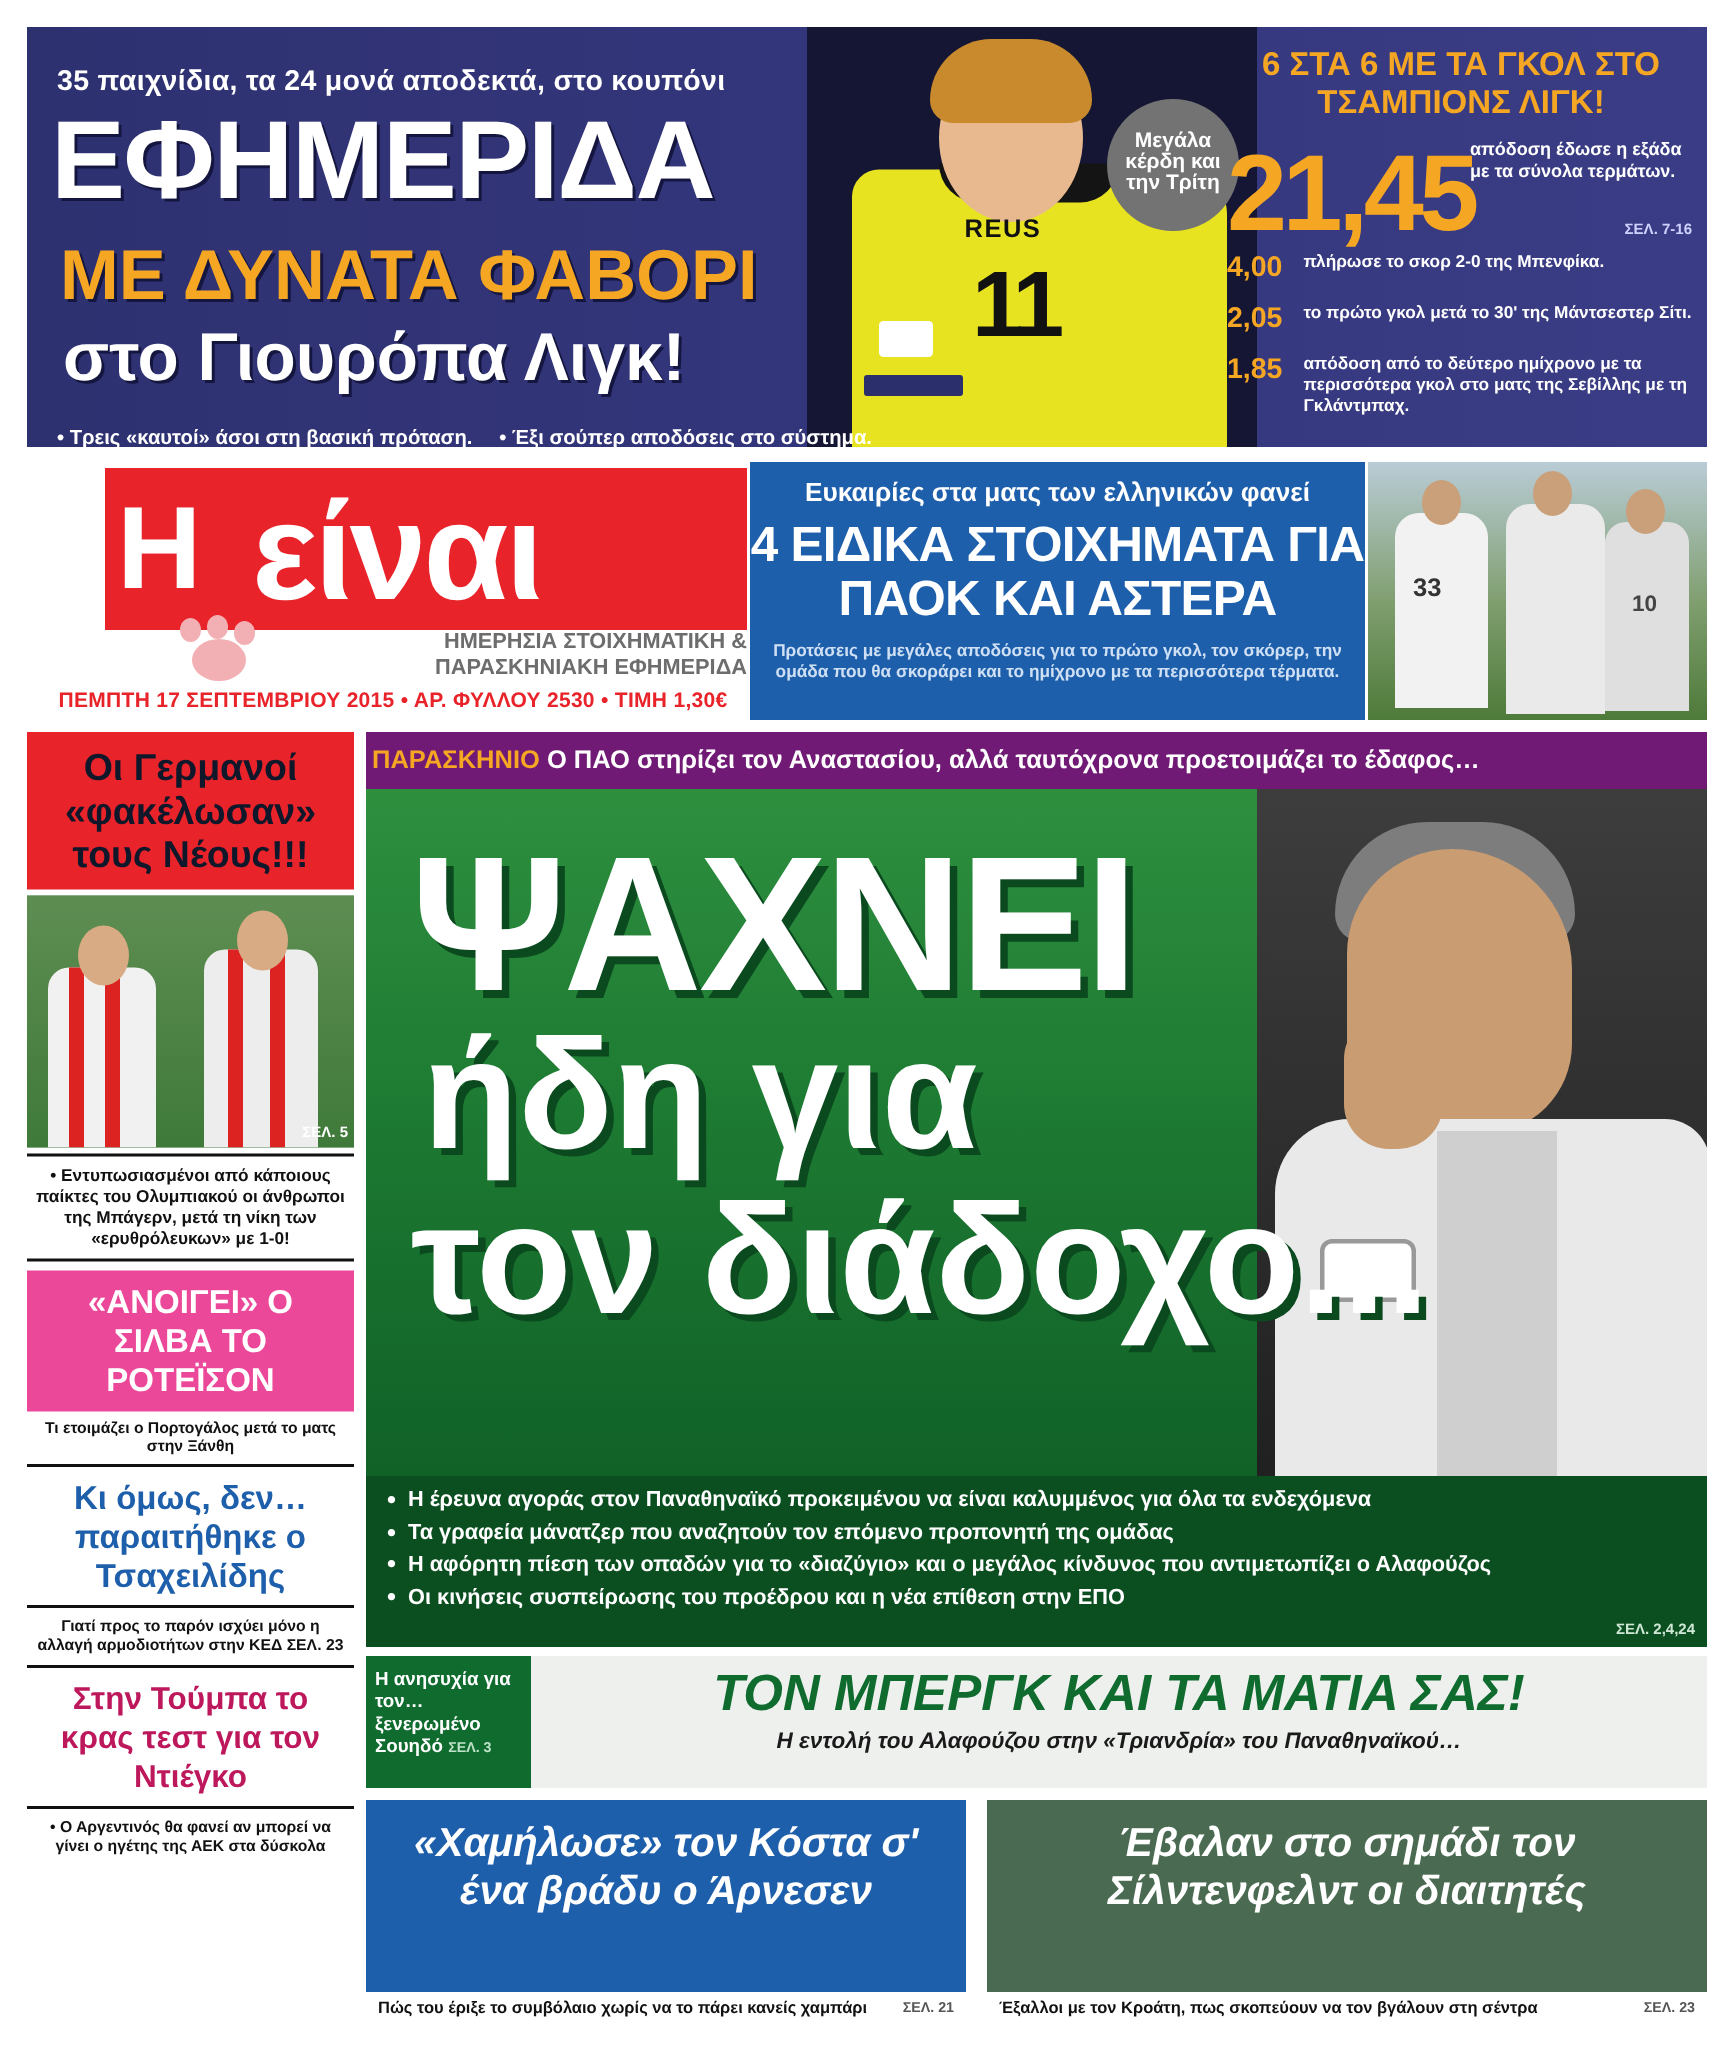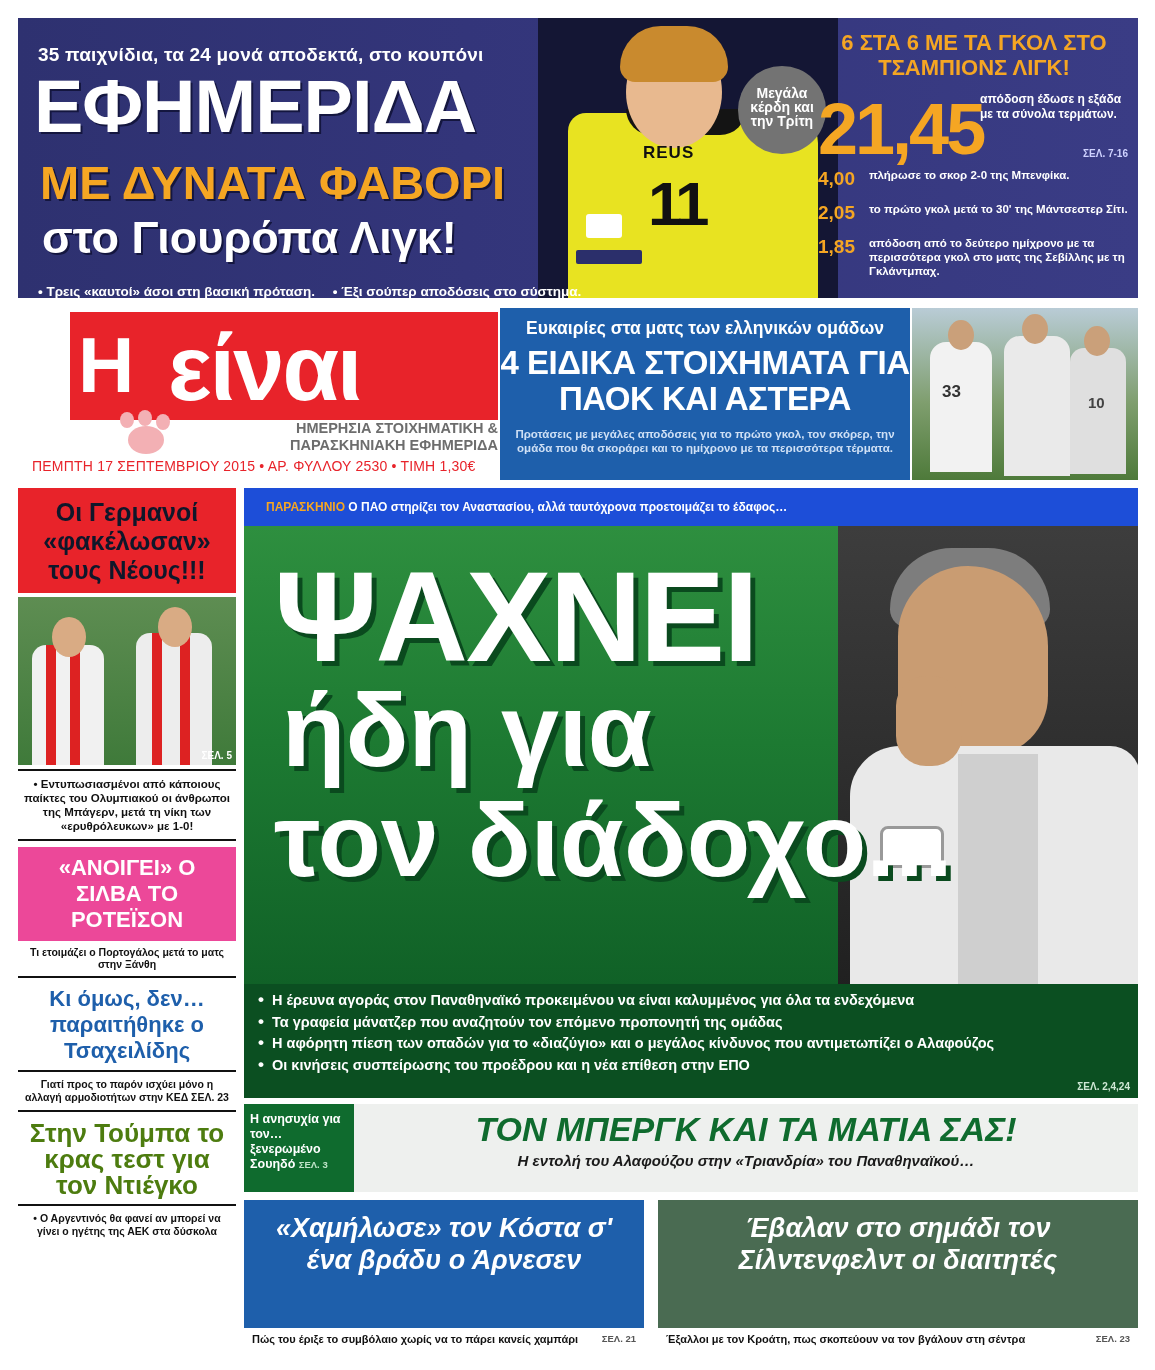--- a/index.html
+++ b/index.html
@@ -40,21 +40,21 @@
 
   
   .masthead{position:absolute;left:18px;top:308px;width:1120px;height:172px;}
   .mh-left{position:absolute;left:0;top:0;width:480px;height:172px;background:#fff;}
   .mh-redbox{position:absolute;left:52px;top:4px;width:428px;height:108px;background:#e8232a;}
   .mh-logoH{position:absolute;left:60px;top:20px;color:#fff;font-size:78px;font-weight:bold;line-height:74px;}
   .mh-logoG{position:absolute;left:150px;top:14px;color:#fff;font-size:92px;font-weight:bold;line-height:92px;letter-spacing:-2px;}
   .mh-paw{position:absolute;left:96px;top:102px;width:64px;height:46px;}
   .mh-paw i{position:absolute;background:#f3b0b4;border-radius:50%;display:block;}
   .mh-sub{position:absolute;left:230px;top:112px;width:250px;color:#6d6d6d;font-size:14.5px;font-weight:bold;line-height:17px;text-align:right;}
-  .mh-date{position:absolute;left:14px;top:150px;width:460px;color:#e8232a;font-size:14px;font-weight:normal;letter-spacing:.2px;}
+  .mh-date{position:absolute;left:14px;top:150px;width:460px;color:#e8232a;font-size:14px;font-weight:bold;letter-spacing:.2px;text-align:center;}
 
   .mh-mid{position:absolute;left:482px;top:0;width:410px;height:172px;background:#1e5fab;}
   .mh-mid .m1{color:#fff;font-size:17.5px;font-weight:bold;text-align:center;padding-top:10px;}
   .mh-mid .m2{color:#fff;font-size:33px;font-weight:bold;line-height:36px;text-align:center;margin-top:6px;letter-spacing:-.5px;}
   .mh-mid .m3{color:#cfe0f5;font-size:11.5px;line-height:14px;font-weight:bold;text-align:center;margin:10px 12px 0 12px;}
   .mh-photo{position:absolute;left:894px;top:0;width:226px;height:172px;background:#2f7d3a;overflow:hidden;}
   .mh-photo .sky{position:absolute;inset:0;background:linear-gradient(180deg,#b9ccd6 0%,#7f9e6e 55%,#4e7a3a 100%);}
   .mh-photo .pl1{position:absolute;left:18px;top:34px;width:62px;height:130px;background:#f2f2f2;border-radius:16px 16px 0 0;}
   .mh-photo .pl2{position:absolute;left:92px;top:28px;width:66px;height:140px;background:#eaeaea;border-radius:16px 16px 0 0;}
   .mh-photo .pl3{position:absolute;left:158px;top:40px;width:56px;height:126px;background:#dfdfdf;border-radius:14px 14px 0 0;}
@@ -75,27 +75,27 @@
   .lc-photo .hA{position:absolute;left:34px;top:20px;width:34px;height:40px;background:#d9ab84;border-radius:17px/20px;}
   .lc-photo .hB{position:absolute;left:140px;top:10px;width:34px;height:40px;background:#d9ab84;border-radius:17px/20px;}
   .lc-sel{position:absolute;right:4px;bottom:4px;color:#fff;font-size:10px;font-weight:bold;}
   .lc-cap{border-top:2px solid #111;border-bottom:2px solid #111;padding:6px 4px;margin-top:4px;color:#111;font-size:11.5px;line-height:14px;font-weight:bold;text-align:center;}
   .lc-red2{background:#ec4899;padding:8px 6px;margin-top:6px;}
   .lc-red2 .t{color:#fff;font-size:22px;line-height:26px;font-weight:bold;text-align:center;}
   .lc-note{border-bottom:2px solid #111;padding:5px 4px 6px 4px;color:#111;font-size:10.5px;font-weight:bold;text-align:center;}
   .lc-blue{background:#fff;padding:8px 4px 6px 4px;}
   .lc-blue .t{color:#1e5fab;font-size:22px;line-height:26px;font-weight:bold;text-align:center;}
   .lc-green{background:#fff;padding:8px 4px 6px 4px;}
-  .lc-green .t{color:#4d7c0f;font-size:26px;line-height:26px;font-weight:bold;text-align:center;}
+  .lc-green .t{color:#be185d;font-size:21px;line-height:26px;font-weight:bold;text-align:center;}
   .lc-note2{border-top:2px solid #111;border-bottom:2px solid #111;padding:6px 4px;color:#111;font-size:10.5px;line-height:13px;font-weight:bold;text-align:center;}
   .lc-note3{padding:6px 4px;color:#111;font-size:10.5px;line-height:13px;font-weight:bold;text-align:center;border-top:2px solid #111;}
 
   
   .main{position:absolute;left:244px;top:488px;width:894px;height:610px;background:#0f6b2e;overflow:hidden;}
-  .m-kicker{position:absolute;left:0;top:0;width:894px;height:38px;background:#1d4ed8;color:#fff;font-size:12px;font-weight:bold;line-height:38px;padding-left:22px;box-sizing:border-box;}
+  .m-kicker{position:absolute;left:0;top:0;width:894px;height:38px;background:#701a75;color:#fff;font-size:17px;font-weight:bold;line-height:38px;padding-left:4px;box-sizing:border-box;}
   .m-kicker .kw{color:#f5a623;}
   .m-grass{position:absolute;left:0;top:38px;width:894px;height:480px;background:linear-gradient(180deg,#2e8f3f 0%,#1d7a32 45%,#0f5f26 100%);}
   .m-coach{position:absolute;right:0;top:38px;width:300px;height:480px;overflow:hidden;}
   .m-coach .bgd{position:absolute;inset:0;background:linear-gradient(180deg,#3d3d3d 0%,#1f1f1f 100%);}
   .m-coach .face{position:absolute;left:60px;top:40px;width:150px;height:190px;background:#c99c72;border-radius:70px 80px 60px 60px;}
   .m-coach .hair{position:absolute;left:52px;top:22px;width:160px;height:80px;background:#7d7d7d;border-radius:80px 80px 24px 24px;}
   .m-coach .body{position:absolute;left:12px;top:220px;width:290px;height:270px;background:#e9e9e9;border-radius:50px 30px 0 0;}
   .m-coach .shirtdark{position:absolute;left:120px;top:228px;width:80px;height:262px;background:#cfcfcf;}
   .m-coach .hand{position:absolute;left:58px;top:150px;width:66px;height:90px;background:#c99c72;border-radius:30px;}
   .m-coach .watch{position:absolute;left:42px;top:300px;width:58px;height:36px;background:#fff;border-radius:8px;border:3px solid #999;}
@@ -185,21 +185,21 @@
         <i style="left:14px;top:16px;width:36px;height:28px;"></i>
         <i style="left:6px;top:2px;width:14px;height:16px;"></i>
         <i style="left:24px;top:0px;width:14px;height:16px;"></i>
         <i style="left:42px;top:4px;width:14px;height:16px;"></i>
       </div>
       <div class="mh-sub">ΗΜΕΡΗΣΙΑ ΣΤΟΙΧΗΜΑΤΙΚΗ &amp; ΠΑΡΑΣΚΗΝΙΑΚΗ ΕΦΗΜΕΡΙΔΑ</div>
       <div class="mh-date">ΠΕΜΠΤΗ 17 ΣΕΠΤΕΜΒΡΙΟΥ 2015 • ΑΡ. ΦΥΛΛΟΥ 2530 • ΤΙΜΗ 1,30€</div>
     </div>
 
     <div class="mh-mid">
-      <div class="m1">Ευκαιρίες στα ματς των ελληνικών ομάδων</div>
+      <div class="m1">Ευκαιρίες στα ματς των ελληνικών φανεί</div>
       <div class="m2">4 ΕΙΔΙΚΑ ΣΤΟΙΧΗΜΑΤΑ ΓΙΑ ΠΑΟΚ ΚΑΙ ΑΣΤΕΡΑ</div>
       <div class="m3">Προτάσεις με μεγάλες αποδόσεις για το πρώτο γκολ, τον σκόρερ, την ομάδα που θα σκοράρει και το ημίχρονο με τα περισσότερα τέρματα.</div>
     </div>
 
     <div class="mh-photo">
       <div class="sky"></div>
       <div class="pl1"></div>
       <div class="pl2"></div>
       <div class="pl3"></div>
       <div class="hd" style="left:36px;top:12px;"></div>

